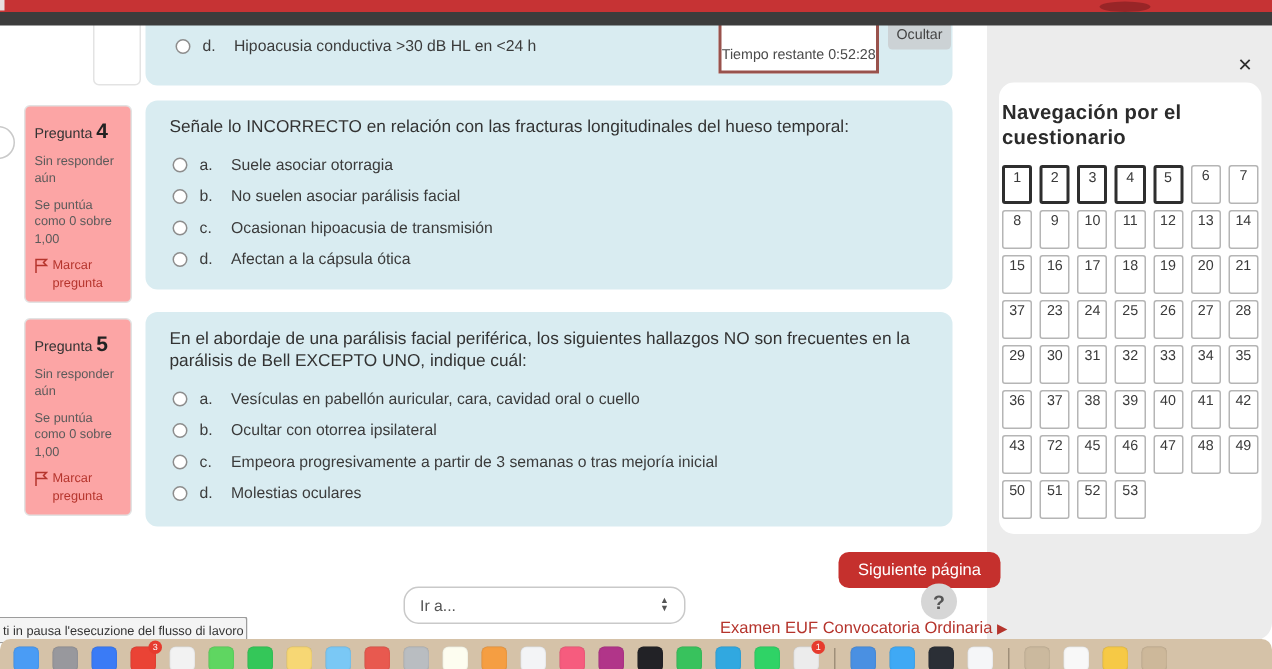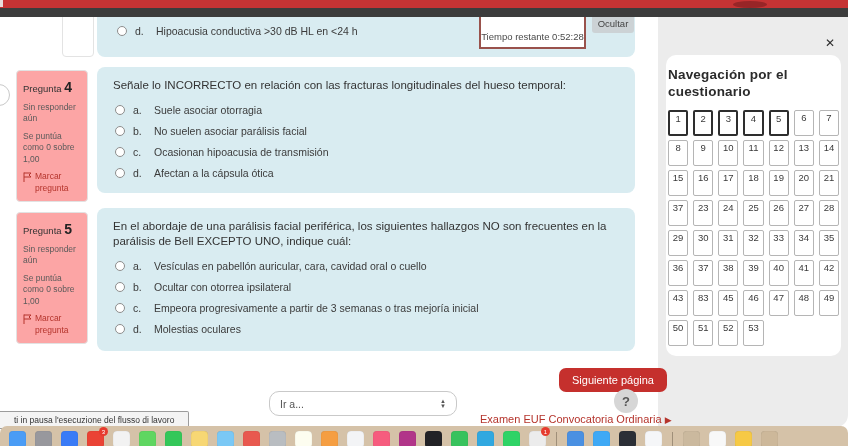--- a/index.html
+++ b/index.html
@@ -58,21 +58,21 @@
   .nav-cell.current { border:2px solid #2e2e2e; }
   .finish-link { margin-top:9px; font-size:11px; color:#b5342c; cursor:pointer; }
 
   
   .next-btn { position:absolute; left:559px; top:368px; background:#c5302d; color:#fff; font-size:11px;
               padding:6px 13px; border-radius:7px; cursor:pointer; z-index:6; }
   .help-btn { position:absolute; left:614px; top:389px; width:24px; height:24px; border-radius:50%;
               background:#d6d6d6; color:#555; font-size:13px; font-weight:bold;
               display:flex; align-items:center; justify-content:center; cursor:pointer; z-index:7; }
   .tooltip  { position:absolute; left:0; top:411px; background:#f4f4f4; border:1px solid #9c9c9c; border-left:none;
-              border-radius:0 2px 2px 0; font-size:8.5px; color:#333; padding:3px 14px; z-index:12; white-space:nowrap; }
+              border-radius:0 2px 2px 0; font-size:8.5px; color:#333; padding:3px 2px; z-index:12; white-space:nowrap; }
   .jump-select { position:absolute; left:232px; top:391px; width:188px; height:25px; background:#fff;
                  border:1px solid #c9c9c9; border-radius:10px; font-size:10.5px; color:#555;
                  display:flex; align-items:center; justify-content:space-between; padding:0 10px; cursor:pointer; z-index:12;margin-left:37px; }
   .sel-arrows { display:flex; flex-direction:column; font-size:6px; line-height:4.5px; color:#555; }
   .exam-link { position:absolute; left:480px; top:413px; font-size:11px; color:#b5342c; cursor:pointer; z-index:6; white-space:nowrap; }
   .exam-link .arrow { font-size:9px; }
 
   .edge-circle { position:absolute; left:-12px; top:84px; width:22px; height:22px; border-radius:50%;
                  background:#fff; border:1px solid #c9c9c9; z-index:3; }
 
@@ -225,21 +225,21 @@
         <div class="nav-cell">34</div>
         <div class="nav-cell">35</div>
         <div class="nav-cell">36</div>
         <div class="nav-cell">37</div>
         <div class="nav-cell">38</div>
         <div class="nav-cell">39</div>
         <div class="nav-cell">40</div>
         <div class="nav-cell">41</div>
         <div class="nav-cell">42</div>
         <div class="nav-cell">43</div>
-        <div class="nav-cell">83</div>
+        <div class="nav-cell">72</div>
         <div class="nav-cell">45</div>
         <div class="nav-cell">46</div>
         <div class="nav-cell">47</div>
         <div class="nav-cell">48</div>
         <div class="nav-cell">49</div>
         <div class="nav-cell">50</div>
         <div class="nav-cell">51</div>
         <div class="nav-cell">52</div>
         <div class="nav-cell">53</div>
       </div>

